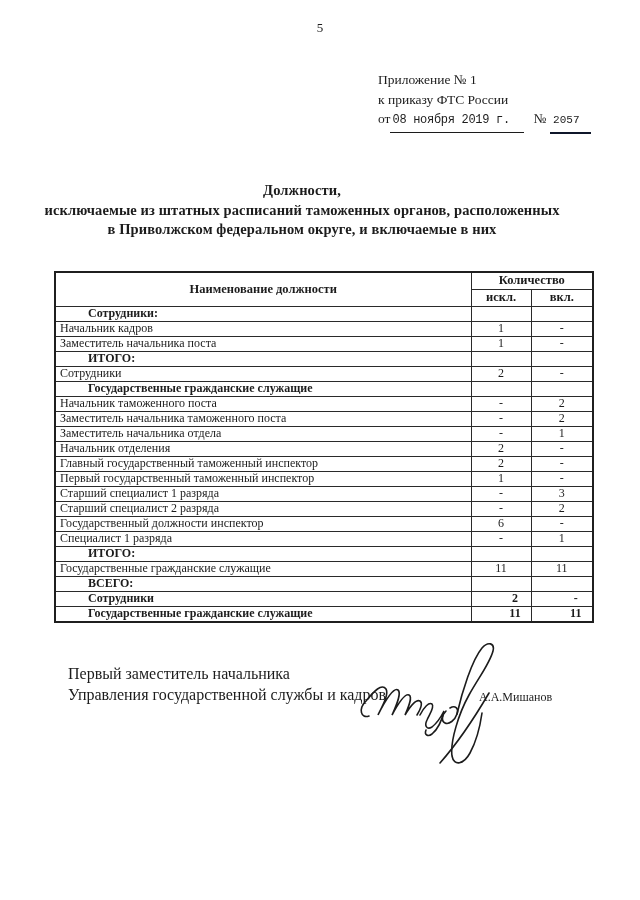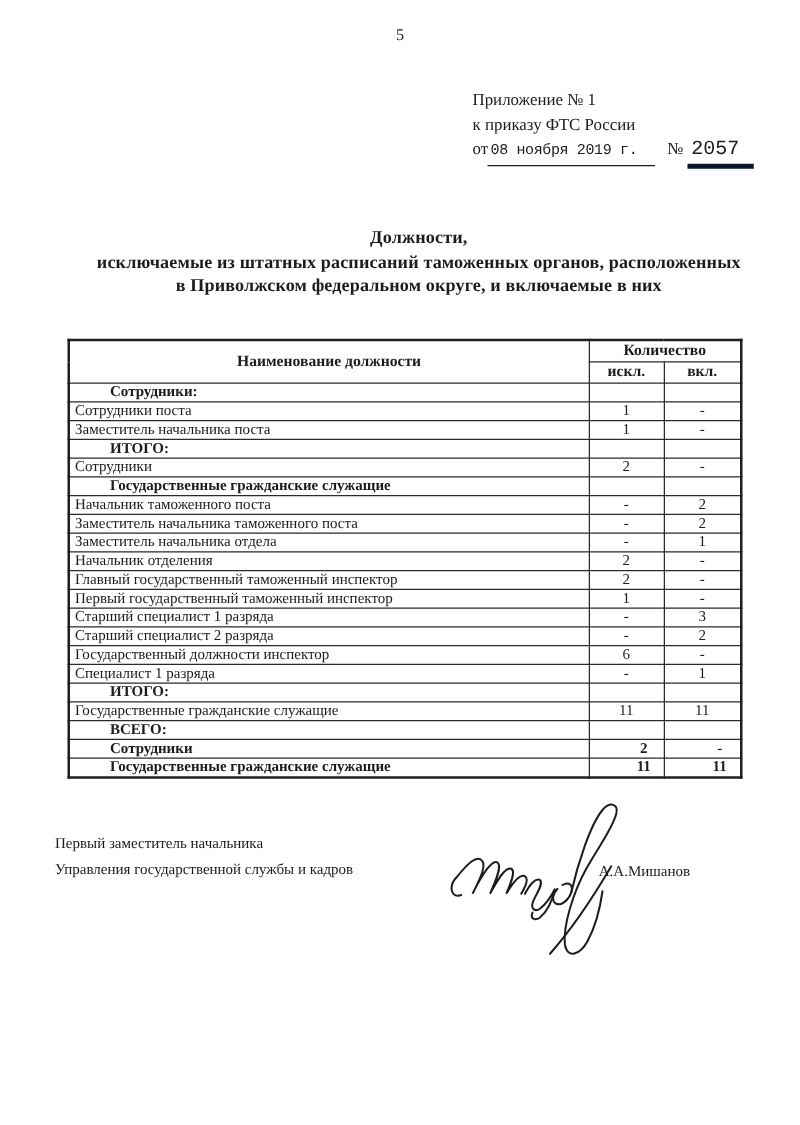--- a/index.html
+++ b/index.html
@@ -22,32 +22,32 @@
     position:absolute;left:378px;top:70px;
     font-size:13.5px;line-height:19.5px;white-space:nowrap;
   }
   .annex .fill-date{
     font-family:"Liberation Mono","DejaVu Sans Mono",monospace;
     font-size:12px;letter-spacing:-0.3px;
     border-bottom:1px solid #1c1c1c;
     display:inline-block;padding:0 14px 1px 2px;
   }
   .annex .fill-num{
-    border-bottom:4px solid #0f172a;
+    border-bottom:2px solid #0f172a;
     display:inline-block;padding:0 12px 1px 3px;
     font-family:"Liberation Mono","DejaVu Sans Mono",monospace;
-    font-size:16px;
+    font-size:11px;
   }
   .annex .gap{display:inline-block;width:10px;}
 
   .doc-title{
     position:absolute;left:0;top:181px;width:604px;
     text-align:center;font-weight:bold;
     font-size:14.5px;line-height:19.5px;
-    white-space:pre-line;letter-spacing:0.1px;padding-left:33px;
+    white-space:pre-line;letter-spacing:0.1px;
   }
 
   table.staff{
     position:absolute;left:54px;top:271px;
     width:538px;border-collapse:collapse;
     table-layout:fixed;
     font-size:12px;
     border:2px solid #1f1f1f;
   }
   table.staff th, table.staff td{
@@ -60,22 +60,22 @@
     font-size:12.5px;text-align:center;padding:1px 2px;
   }
   th.name-head{white-space:pre-line;line-height:15px;vertical-align:middle;}
   td.num{text-align:center;}
   tr.bold td{font-weight:bold;padding-left:32px;}
   col.c-name{width:416px;}
   col.c-excl{width:60px;}
   col.c-incl{width:62px;}
 
   .sig-block{
-    position:absolute;left:44px;top:664px;
-    font-size:12px;line-height:20.5px;white-space:pre-line;
+    position:absolute;left:68px;top:664px;
+    font-size:16px;line-height:20.5px;white-space:pre-line;
   }
   .sig-name{
     position:absolute;left:479px;top:690px;
     font-size:12px;white-space:nowrap;
   }
   .sig-svg{position:absolute;left:352px;top:634px;}
   .sig-svg path{fill:none;stroke:#1c1c1c;stroke-width:1.6;stroke-linecap:round;}
 </style>
 </head>
 <body>
@@ -111,21 +111,21 @@
         <th>вкл.</th>
       </tr>
     </thead>
     <tbody>
         <tr class="bold">
       <td>Сотрудники:</td>
       <td class="num"></td>
       <td class="num"></td>
     </tr>
         <tr>
-      <td>Сотрудники поста</td>
+      <td>Начальник кадров</td>
       <td class="num">1</td>
       <td class="num">-</td>
     </tr>
         <tr>
       <td>Заместитель начальника поста</td>
       <td class="num">1</td>
       <td class="num">-</td>
     </tr>
         <tr class="bold">
       <td>ИТОГО:</td>

